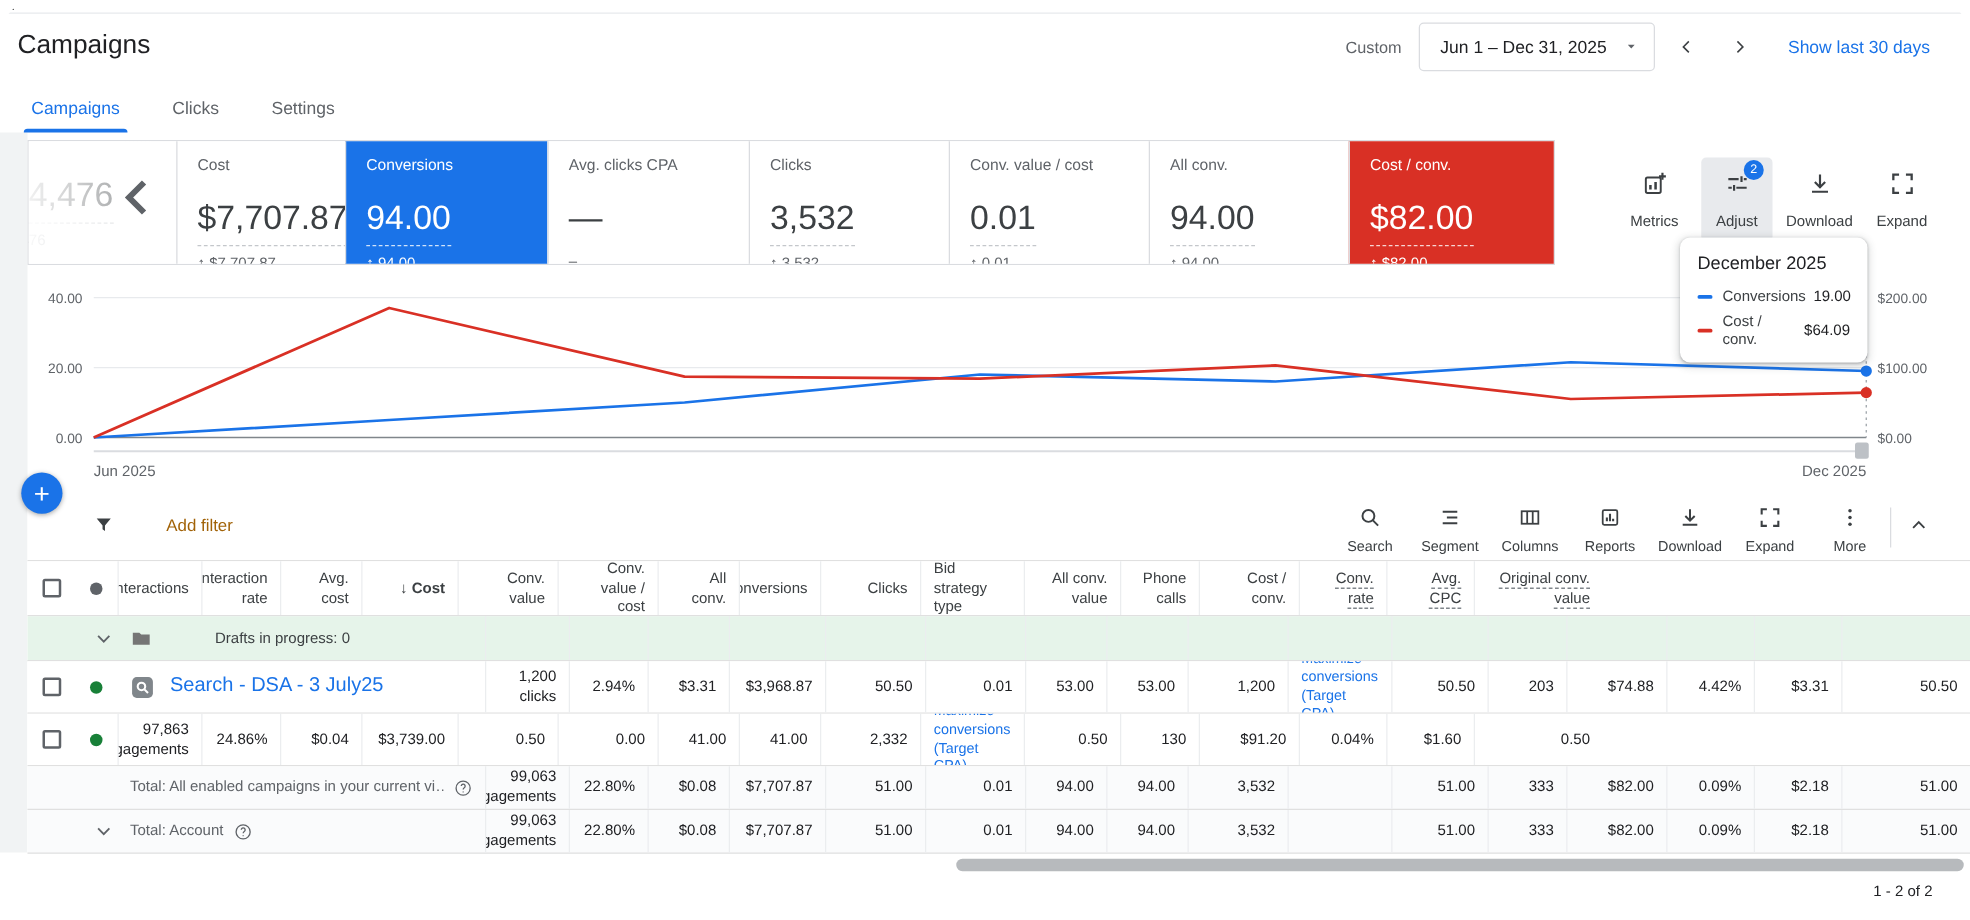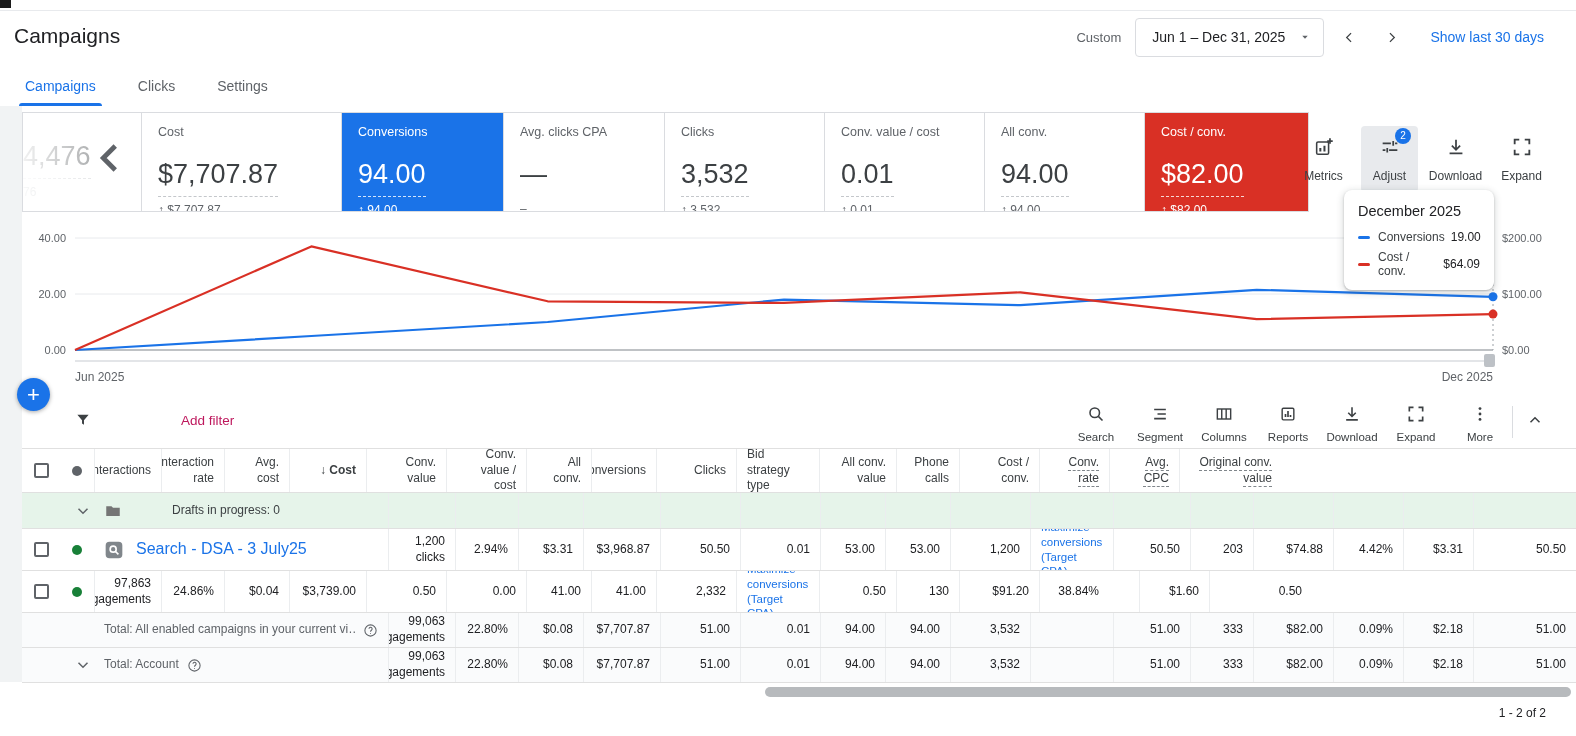--- a/index.html
+++ b/index.html
@@ -1,18 +1,18 @@
 <!DOCTYPE html>
 <html><head>
 <meta charset="utf-8">
 <style>
   * { margin:0; padding:0; box-sizing:border-box; }
   html,body { background:#fff; }
   body { font-family:"Liberation Sans", sans-serif; color:#202124; }
-  .stage { position:relative; width:1576px; height:736px; background:#fff; overflow:hidden; }
+  .stage { position:relative; width:1576px; height:736px; background:#fff; overflow:hidden;border-radius:30px; }
 
   .corner-artifact { position:absolute; left:0; top:0; width:11px; height:8px; background:#1b1b1b; }
   .topline { position:absolute; left:0; top:10px; width:100%; height:1px; background:#e8eaed; }
   .gutter { position:absolute; left:0; top:106px; width:22px; height:576px; background:#f1f3f4; }
 
   .page-title { position:absolute; left:14px; top:24px; font-size:21px; font-weight:400; color:#202124; }
 
   
   .date-controls { position:absolute; top:17px; right:32px; display:flex; align-items:center; height:40px; }
   .custom-label { font-size:13px; color:#5f6368; margin-right:14px; }
@@ -63,21 +63,21 @@
   .trow .tv { font-size:12px; color:#202124; margin-left:6px; }
 
   
   #chartsvg { position:absolute; left:0; top:212px; font-family:"Liberation Sans", sans-serif; }
 
   .fab { position:absolute; left:17px; top:378px; width:33px; height:33px; border-radius:50%; background:#1a73e8; color:#fff; border:none; font-size:22px; line-height:31px; text-align:center; box-shadow:0 1px 4px rgba(0,0,0,.35); z-index:40; cursor:pointer; }
 
   
   .filterbar { position:absolute; left:22px; top:396px; right:0; height:52px; background:#fff; }
   .funnel { position:absolute; left:52px; top:15px; width:18px; height:18px; color:#3c4043; cursor:pointer; }
-  .addfilter { position:absolute; left:111px; top:17px; font-size:13.5px; color:#be185d; font-weight:500; cursor:pointer;margin-left:48px; }
+  .addfilter { position:absolute; left:111px; top:17px; font-size:13.5px; color:#a16207; font-weight:500; cursor:pointer; }
   .tools { position:absolute; left:1042px; top:3px; display:flex; }
   .tool { width:64px; text-align:center; padding-top:5px; cursor:pointer; }
   .tool .i { display:inline-block; width:20px; height:20px; color:#3c4043; }
   .tool .t-l { font-size:11.5px; color:#3c4043; margin-top:3px; }
   .tdiv { width:1px; height:32px; background:#dadce0; margin-top:7px; }
   .collapse { width:44px; text-align:center; padding-top:12px; cursor:pointer; }
   .collapse .i { display:inline-block; width:18px; height:18px; color:#3c4043; }
 
   
   #table { position:absolute; left:22px; top:448px; width:1554px; border-top:1px solid #e0e0e0; background:#fff; font-size:12px; }
@@ -152,21 +152,21 @@
   </div>
 
   <div class="cards">
     <div class="card faded" style="width:118px">
       <div class="inner">
         <div class="lbl">Impr.</div>
         <div class="val">434,476</div>
         <div class="dlt">434,476</div>
       </div>
     </div>
-    <div class="card" style="width:200px">
+    <div class="card" style="width:135px">
       <div class="lbl">Cost</div><br>
       <div class="val">$7,707.87</div>
       <div class="dlt">↑ $7,707.87</div>
     </div>
     <div class="card sel-blue" style="width:162px">
       <div class="lbl">Conversions</div><br>
       <div class="val">94.00</div>
       <div class="dlt">↑ 94.00</div>
     </div>
     <div class="card" style="width:161px">
@@ -388,22 +388,22 @@
         <div class="cell " style="width: 77px;">$3,739.00</div>
         <div class="cell " style="width: 80px;">0.50</div>
         <div class="cell " style="width: 80px;">0.00</div>
         <div class="cell " style="width: 65px;">41.00</div>
         <div class="cell " style="width: 65px;">41.00</div>
         <div class="cell " style="width: 80px;">2,332</div>
         <div class="cell left" style="width: 83px;"><a class="blink">Maximize conversions (Target CPA)</a></div>
         <div class="cell " style="width: 77px;">0.50</div>
         <div class="cell " style="width: 63px;">130</div>
         <div class="cell " style="width: 80px;">$91.20</div>
-        <div class="cell " style="width: 70px;">38.84%</div>
-        <div class="cell " style="width: 70px; margin-left: 30px;">$1.60</div>
+        <div class="cell " style="width: 70px;">0.04%</div>
+        <div class="cell " style="width: 70px;">$1.60</div>
         <div class="cell " style="width: 103px;">0.50</div>
       </div>
       <div class="row r-total">
         <div class="cell nob" style="width: 72px; justify-content: flex-end; padding-right: 2px;"></div>
         <div class="cell left nob lblcell" style="width: 294px;"><span style="white-space:nowrap;overflow:hidden;text-overflow:clip">Total: All enabled campaigns in your current vi…</span><span class="i help"><svg viewBox="0 0 24 24" fill="none" stroke="currentColor" stroke-width="1.7" style="width: 100%; height: 100%; display: block;">
               <circle cx="12" cy="12" r="9"></circle>
               <path d="M9.6 9.3a2.5 2.5 0 1 1 3.9 2.2c-.9.6-1.4 1.1-1.4 2.1v.3"></path>
               <circle cx="12" cy="16.8" r=".8" fill="currentColor" stroke="none"></circle>
             </svg></span></div>
         <div class="cell " style="width: 67px;">99,063

